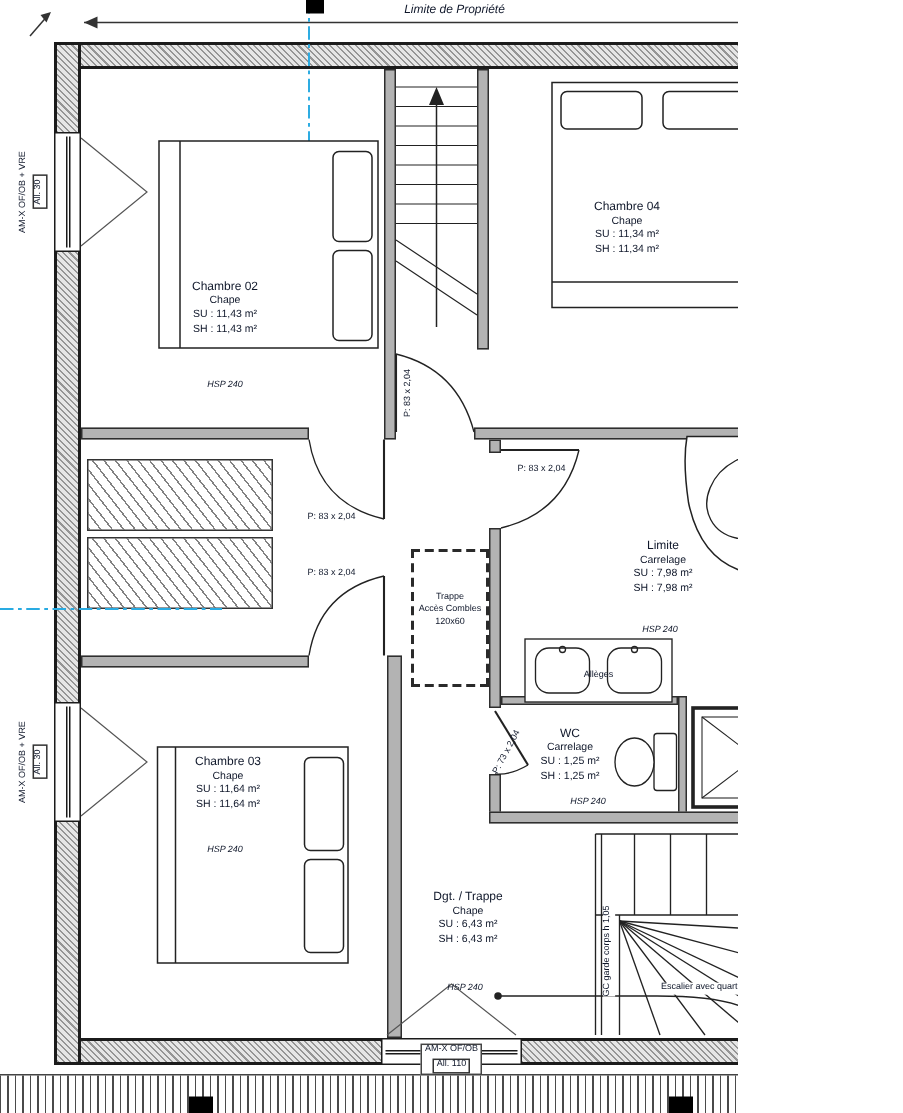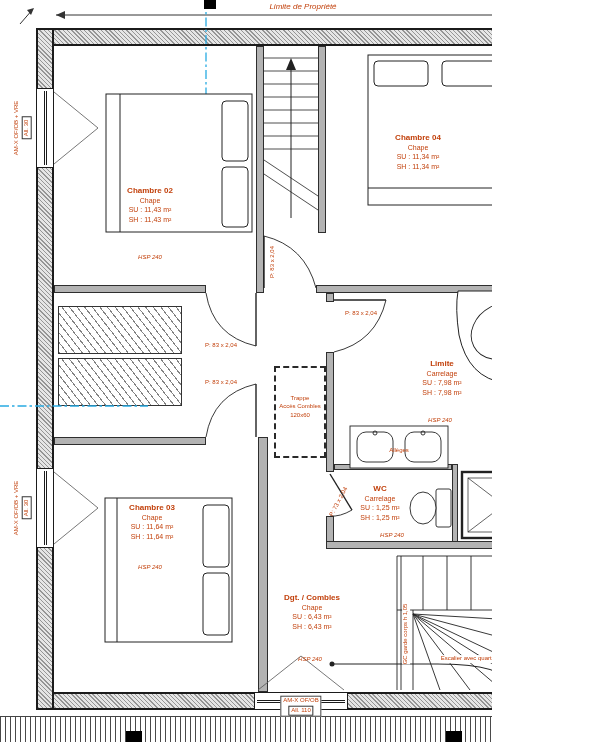--- a/index.html
+++ b/index.html
@@ -1,33 +1,33 @@
 <!DOCTYPE html>
 <html><head>
 <meta charset="utf-8">
 <style>
   *{margin:0;padding:0;box-sizing:border-box}
   html,body{background:#fff}
   .plan{position:relative;width:492px;height:742px;background:#fff;overflow:hidden;
-        font-family:"Liberation Sans",sans-serif;color:#c2410c}
+        font-family:"Liberation Sans",sans-serif;color:#0f172a}
   .wall{position:absolute;background:#b3b3b3;border:1px solid #2e2e2e;z-index:2}
   .wall-ext{position:absolute;border:2px solid #1b1b1b;background-color:#e6e6e6;z-index:2;
         background-image:repeating-linear-gradient(45deg,rgba(70,70,70,.5) 0,rgba(70,70,70,.5) 1px,transparent 1px,transparent 3px)}
   .win{position:absolute;background:#fff;border:1px solid #1b1b1b;display:flex;z-index:3}
   .win.v>i{display:block;margin:2px auto;width:3px;height:calc(100% - 4px);
         border-left:1px solid #1b1b1b;border-right:1px solid #1b1b1b}
   .win.h>i{display:block;margin:auto 2px;height:3px;flex:1;
         border-top:1px solid #1b1b1b;border-bottom:1px solid #1b1b1b}
   svg.ov{position:absolute;left:0;top:0;z-index:4;pointer-events:none}
   .lbl{position:absolute;font-size:7px;line-height:1.3;text-align:center;white-space:nowrap;z-index:6}
   .c{transform:translate(-50%,-50%)}
   .rl{transform:translate(-50%,-50%) rotate(-90deg)}
   .rr{transform:translate(-50%,-50%) rotate(90deg)}
   .rot-wc{transform:translate(-50%,-50%) rotate(-62deg)}
-  .b{font-weight:bold;font-size:8px}
+  .b{font-weight:normal;font-size:8px}
   .it{font-style:italic}
   .sm{font-size:6px}
   .boxed{display:inline-block;border:1px solid #333;background:#fff;padding:0 2px;margin-top:1px}
   .wbg{background:#fff;padding:0 2px;border:1px solid #444}
   .hatch{position:absolute;border:1px solid #333;z-index:3;background-color:#fff;
         background-image:repeating-linear-gradient(52deg,#828282 0,#828282 1px,transparent 1px,transparent 6px)}
   .dash-box{position:absolute;border:2px dashed #2a2a2a;z-index:5;font-size:6px;
         line-height:1.4;text-align:center;background:#fff;padding-top:26px}
   .mark{position:absolute;background:#000;z-index:7}
   .strip-v{position:absolute;z-index:1;border-top:1px solid #444;
@@ -254,21 +254,21 @@
 
   <div class="lbl c" style="left:152px;top:522px">
     <div class="b">Chambre 03</div>
     <div>Chape</div>
     <div>SU : 11,64 m²</div>
     <div>SH : 11,64 m²</div>
   </div>
   <div class="lbl c it sm" style="left:150px;top:568px">HSP 240</div>
 
   <div class="lbl c" style="left:312px;top:612px">
-    <div class="b">Dgt. / Combles</div>
+    <div class="b">Dgt. / Trappe</div>
     <div>Chape</div>
     <div>SU : 6,43 m²</div>
     <div>SH : 6,43 m²</div>
   </div>
   <div class="lbl c it sm" style="left:310px;top:660px">HSP 240</div>
 
   <div class="lbl c sm" style="left:221px;top:346px">P: 83 x 2,04</div>
   <div class="lbl c sm" style="left:221px;top:383px">P: 83 x 2,04</div>
   <div class="lbl rl sm" style="left:273px;top:262px;position:absolute">P: 83 x 2,04</div>
   <div class="lbl c sm" style="left:361px;top:314px">P: 83 x 2,04</div>

